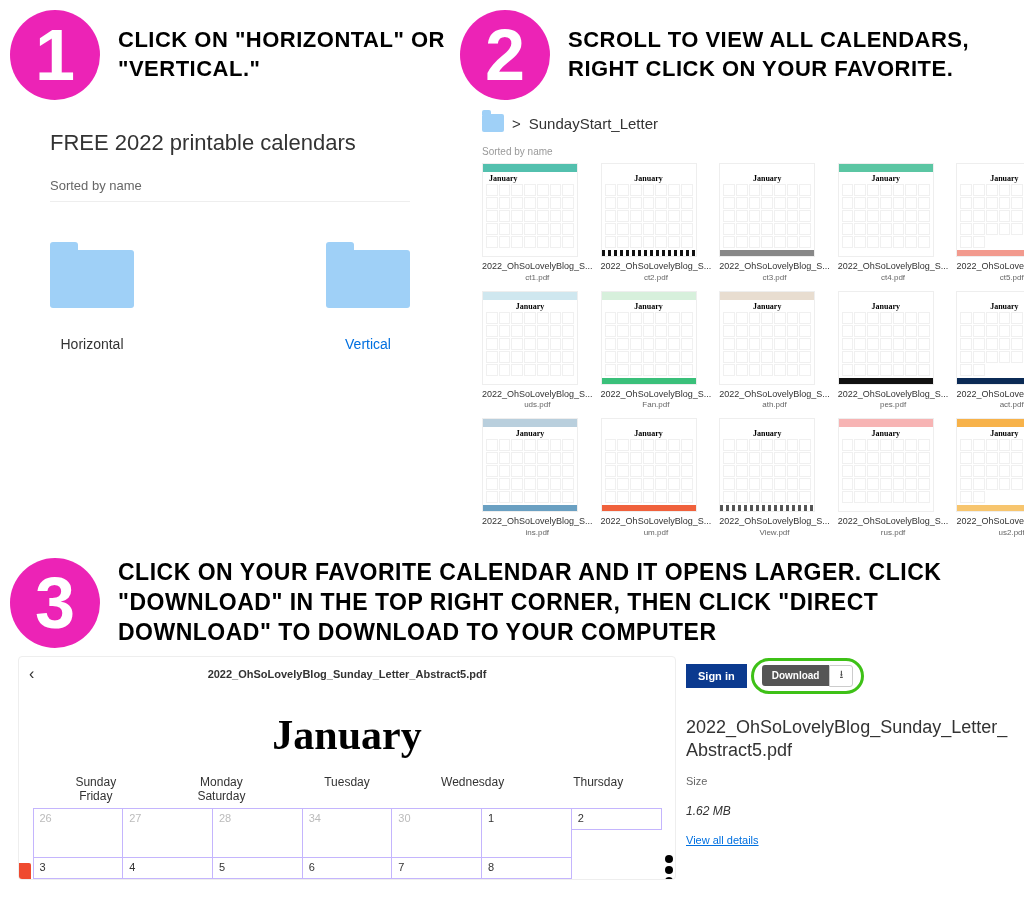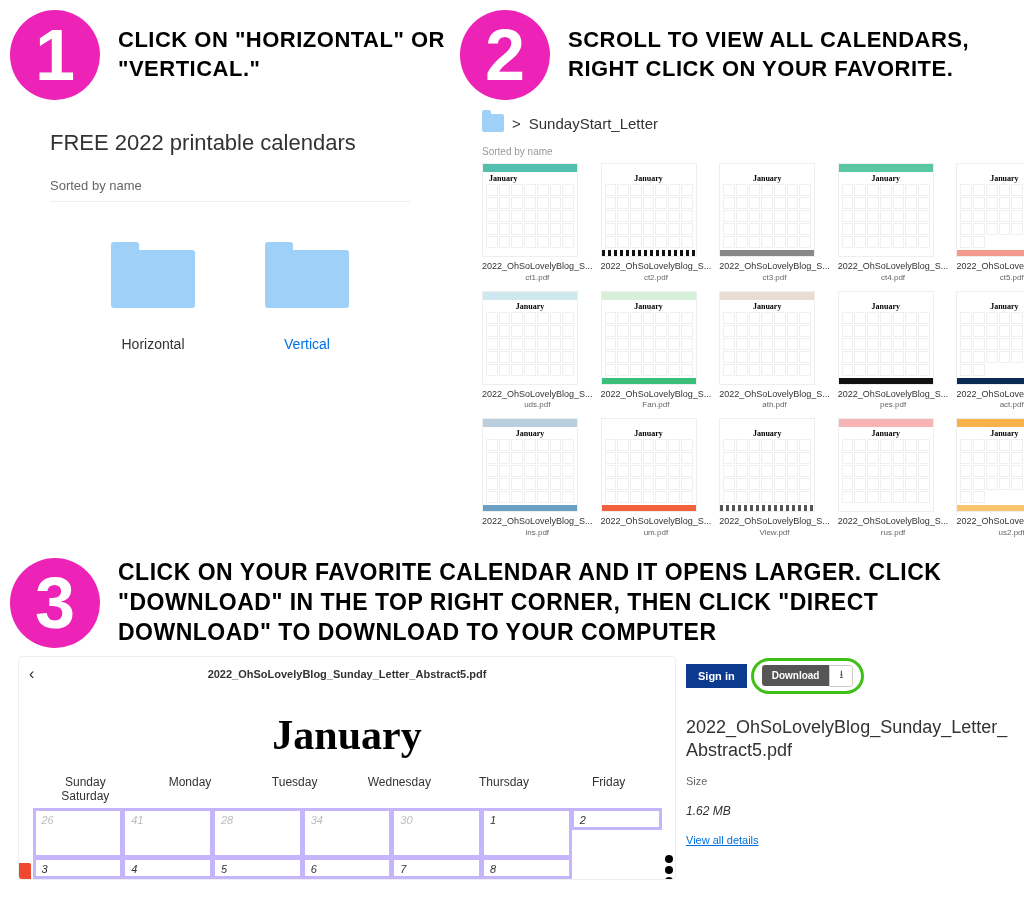--- a/index.html
+++ b/index.html
@@ -7,21 +7,21 @@
   .step-row { display: flex; }
   .step-col { padding: 10px 0 0 10px; }
   .step-header { display: flex; align-items: center; gap: 18px; margin-bottom: 10px; }
   .circle { width: 90px; height: 90px; border-radius: 50%; background: #ec23b6; color: #fff; font-size: 72px; font-weight: 700; display: flex; align-items: center; justify-content: center; flex-shrink: 0; font-family: Arial, sans-serif; line-height: 1; }
   .step-text { font-weight: 800; font-size: 22px; line-height: 1.3; letter-spacing: 0.5px; font-family: Arial, sans-serif; }
   .panel1 { width: 450px; }
   .pane1-content { padding: 20px 40px; }
   .pane1-title { font-size: 22px; color: #333; font-weight: 400; margin-bottom: 22px; }
   .sorted { font-size: 13px; color: #666; margin-bottom: 8px; }
   .hr { border-bottom: 1px solid #eee; margin-bottom: 40px; }
-  .folders { display: flex; gap: 70px; justify-content: center; }
+  .folders { display: flex; gap: 70px; justify-content: space-between; }
   .folder { display: flex; flex-direction: column; align-items: center; cursor: pointer; }
   .folder-icon { width: 84px; height: 66px; position: relative; margin-bottom: 28px; }
   .folder-icon::before { content: ""; position: absolute; top: 0; left: 0; width: 28px; height: 14px; background: #9fd0f7; border-radius: 3px 3px 0 0; }
   .folder-icon::after { content: ""; position: absolute; top: 8px; left: 0; width: 84px; height: 58px; background: #9fd0f7; border-radius: 3px; }
   .folder-label { font-size: 14px; color: #333; }
   .folder.selected .folder-label { color: #0070e0; }
   .panel2 { width: 560px; }
   .breadcrumb { display: flex; align-items: center; gap: 8px; padding: 4px 0 8px 22px; font-size: 15px; color: #333; }
   .bc-folder { width: 22px; height: 18px; background: #9fd0f7; border-radius: 2px; position: relative; }
   .bc-folder::before { content: ""; position: absolute; top: -4px; left: 0; width: 9px; height: 5px; background: #9fd0f7; border-radius: 2px 2px 0 0; }
@@ -40,23 +40,23 @@
   .step3 { padding: 10px 0 0 10px; }
   .step3 .step-header { margin-bottom: 8px; }
   .step3 .step-text { font-size: 23px; }
   .preview-row { display: flex; gap: 10px; padding: 0 8px; }
   .preview-left { flex: 1; border: 1px solid #eee; border-radius: 4px; overflow: hidden; position: relative; }
   .preview-top { display: flex; align-items: center; padding: 8px 10px; position: relative; }
   .back-icon { font-size: 16px; color: #333; cursor: pointer; }
   .preview-filename { position: absolute; left: 50%; transform: translateX(-50%); font-size: 11px; font-weight: 700; color: #333; }
   .cal-preview { padding: 20px 14px 0 14px; position: relative; }
   .cal-title { font-family: Georgia, "Times New Roman", serif; font-size: 42px; font-weight: 900; text-align: center; margin-bottom: 16px; }
-  .cal-head { display: grid; grid-template-columns: repeat(6, 1fr); text-align: center; font-size: 12px; color: #333; margin-bottom: 6px; }
+  .cal-head { display: grid; grid-template-columns: repeat(5, 1fr); text-align: center; font-size: 12px; color: #333; margin-bottom: 6px; }
   .cal-body { display: grid; grid-template-columns: repeat(7, 1fr); }
-  .cal-cell { border: 3px solid #c4b5fd; height: 50px; margin: -0.5px; font-size: 11px; padding: 3px 0 0 6px; color: #333; position: relative; font-style: italic; }
+  .cal-cell { border: 1px solid #c4b5fd; height: 50px; margin: -0.5px; font-size: 11px; padding: 3px 0 0 6px; color: #333; position: relative; }
   .cal-cell.dim { color: #bbb; }
   .accent-left { position: absolute; left: -6px; bottom: -28px; width: 18px; height: 44px; background: #ef4a2f; border-radius: 2px; }
   .accent-left::after { content: ""; position: absolute; left: 3px; bottom: 6px; width: 4px; height: 4px; background: #fff; border-radius: 50%; box-shadow: 6px 0 0 #fff; }
   .accent-dots { position: absolute; right: -4px; bottom: -10px; width: 14px; height: 34px; }
   .accent-dots::before { content: ""; position: absolute; top: 0; left: 0; width: 8px; height: 8px; background: #000; border-radius: 50%; box-shadow: 0 11px 0 #000, 0 22px 0 #000; }
   .preview-right { width: 330px; padding-top: 2px; }
   .btn-row { display: flex; align-items: center; gap: 4px; margin-bottom: 22px; position: relative; }
   .sign-in { background: #0b3a8f; color: #fff; font-size: 11px; font-weight: 600; padding: 6px 12px; border: none; cursor: pointer; }
   .dl-group { display: flex; align-items: center; gap: 0; border: 3px solid #3ec117; border-radius: 28px; padding: 4px 8px; }
   .download-btn { background: #555; color: #fff; font-size: 10px; font-weight: 600; padding: 5px 10px; border: none; border-radius: 3px 0 0 3px; cursor: pointer; }
@@ -787,21 +787,21 @@
             <div>Sunday</div>
             <div>Monday</div>
             <div>Tuesday</div>
             <div>Wednesday</div>
             <div>Thursday</div>
             <div>Friday</div>
             <div>Saturday</div>
           </div>
         <div class="cal-body" id="cal-body">
             <div class="cal-cell dim">26</div>
-            <div class="cal-cell dim">41</div>
+            <div class="cal-cell dim">27</div>
             <div class="cal-cell dim">28</div>
             <div class="cal-cell dim">34</div>
             <div class="cal-cell dim">30</div>
             <div class="cal-cell">1</div>
             <div class="cal-cell" style="height: 22px;">2</div>
             <div class="cal-cell" style="height: 22px;">3</div>
             <div class="cal-cell" style="height: 22px;">4</div>
             <div class="cal-cell" style="height: 22px;">5</div>
             <div class="cal-cell" style="height: 22px;">6</div>
             <div class="cal-cell" style="height: 22px;">7</div>

